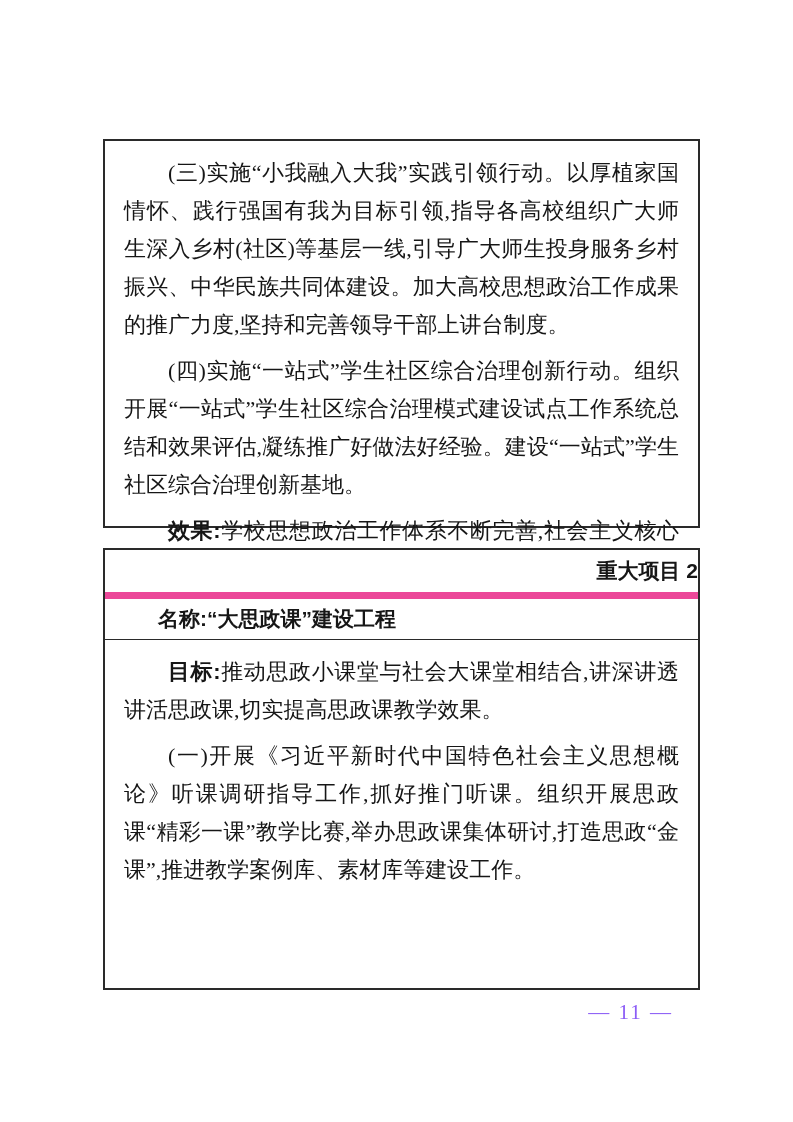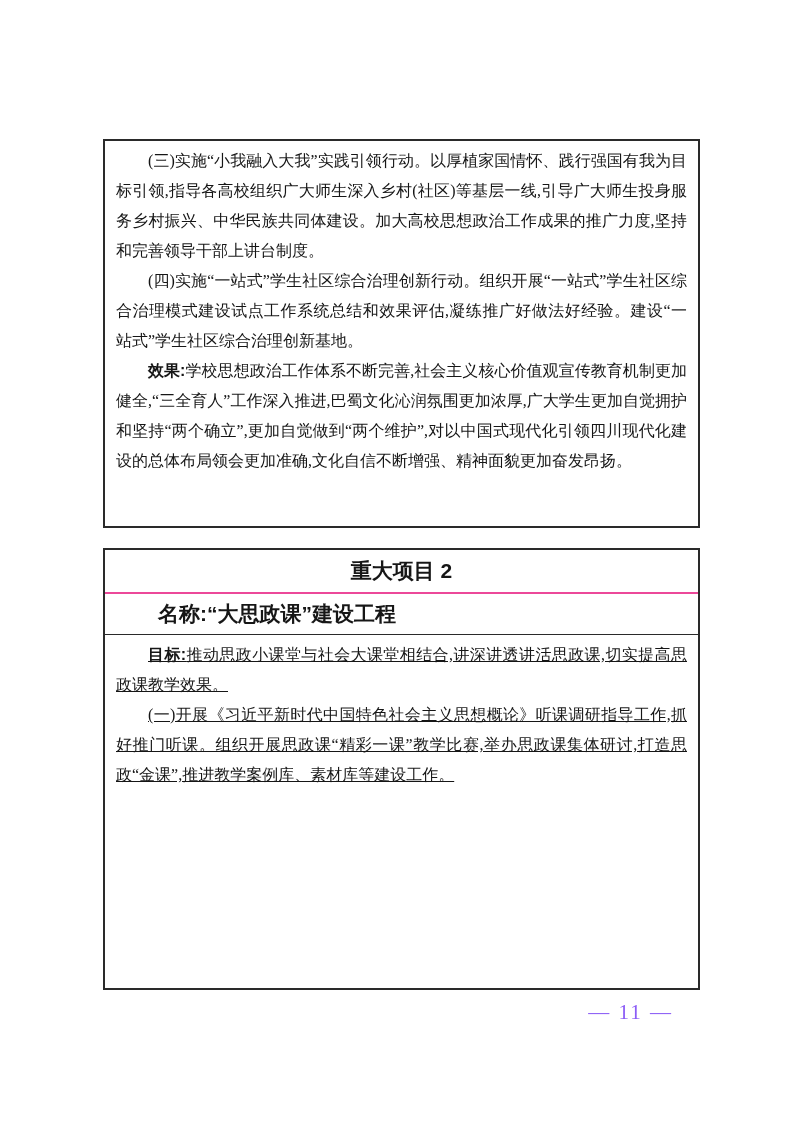--- a/index.html
+++ b/index.html
@@ -27,54 +27,53 @@
   .box-upper {
     top: 139px;
     height: 389px;
     padding: 5px 11px 0 11px;
   }
   .box-project {
     top: 548px;
     height: 442px;
   }
   .para {
-    margin: 0;
-    font-size: 16px;
-    line-height: 30px;
+    margin: 8px;
+    font-size: 22px;
+    line-height: 38px;
     text-align: justify;
     text-indent: 2em;
     word-break: break-all;
   }
   .lead-label {
     font-family: "Liberation Sans", "DejaVu Sans", sans-serif;
     font-weight: bold;
   }
   .project-title-row {
     height: 42px;
-    border-bottom: 2px solid #ec4899;
+    border-bottom: 7px solid #ec4899;
     display: flex;
     align-items: center;
-    justify-content: center;
+    justify-content: flex-end;
     font-family: "Liberation Sans", "DejaVu Sans", sans-serif;
     font-weight: bold;
     font-size: 21px;
   }
   .project-name-row {
     height: 40px;
     border-bottom: 1px solid #2a2a2a;
     display: flex;
     align-items: center;
     padding-left: calc(11px + 2em);
     font-family: "Liberation Sans", "DejaVu Sans", sans-serif;
     font-weight: bold;
     font-size: 21px;
   }
   .project-body {
     padding: 5px 11px 0 11px;
-    text-decoration: underline;
   }
   .page-number {
     position: absolute;
     top: 1000px;
     right: 120px;
     font-size: 21px;
     letter-spacing: 2px;
     color: #8b5cf6;
   }
 </style>

